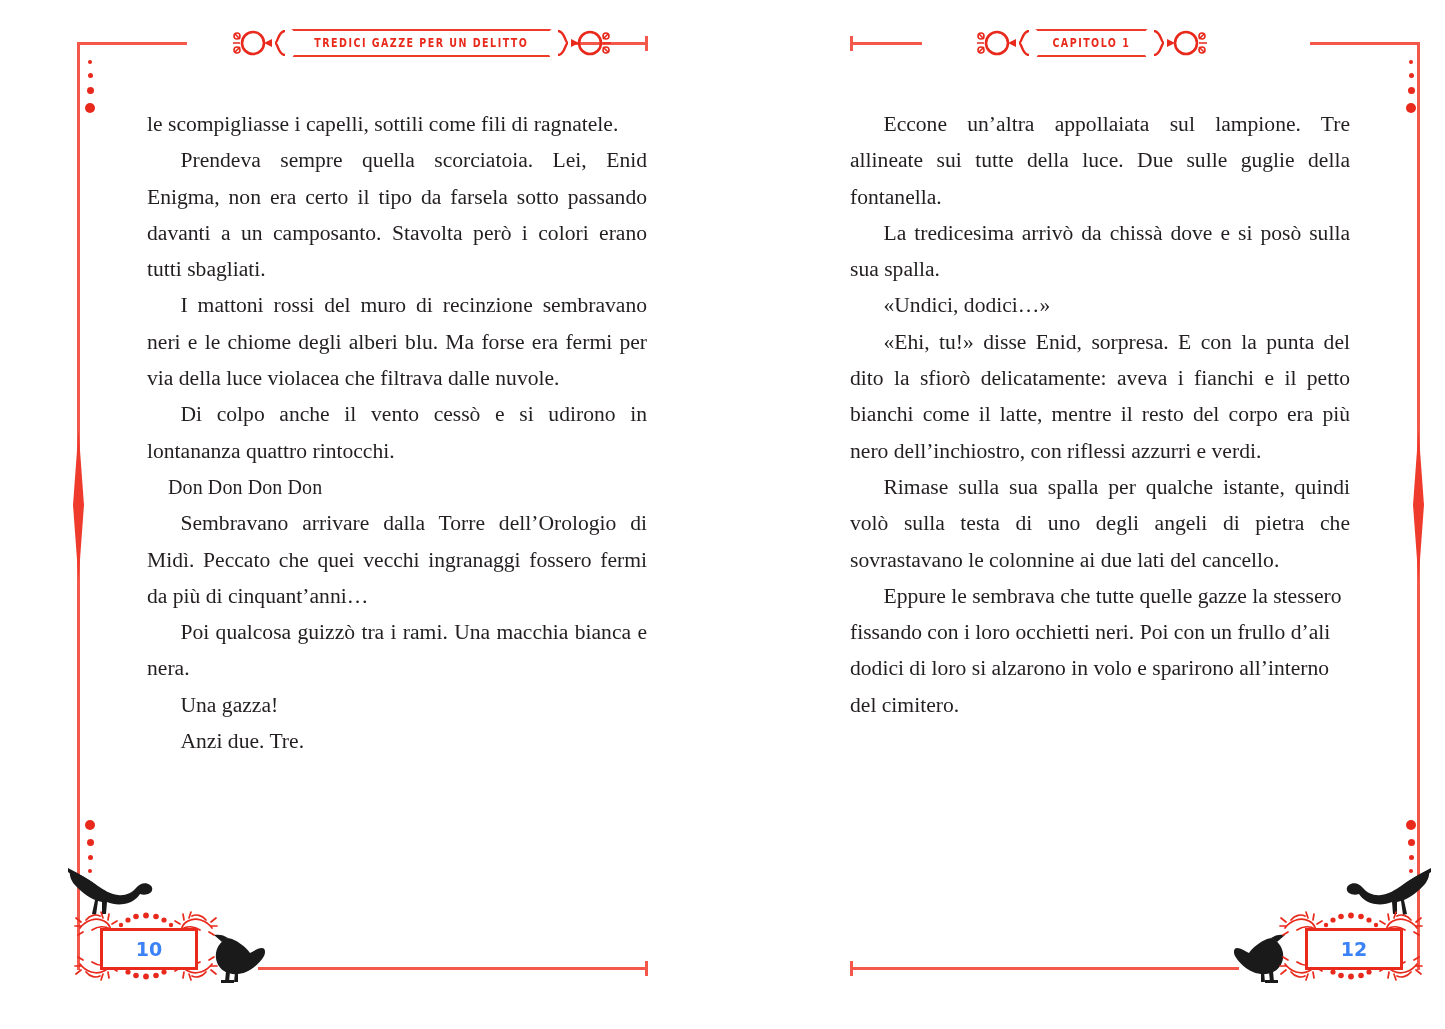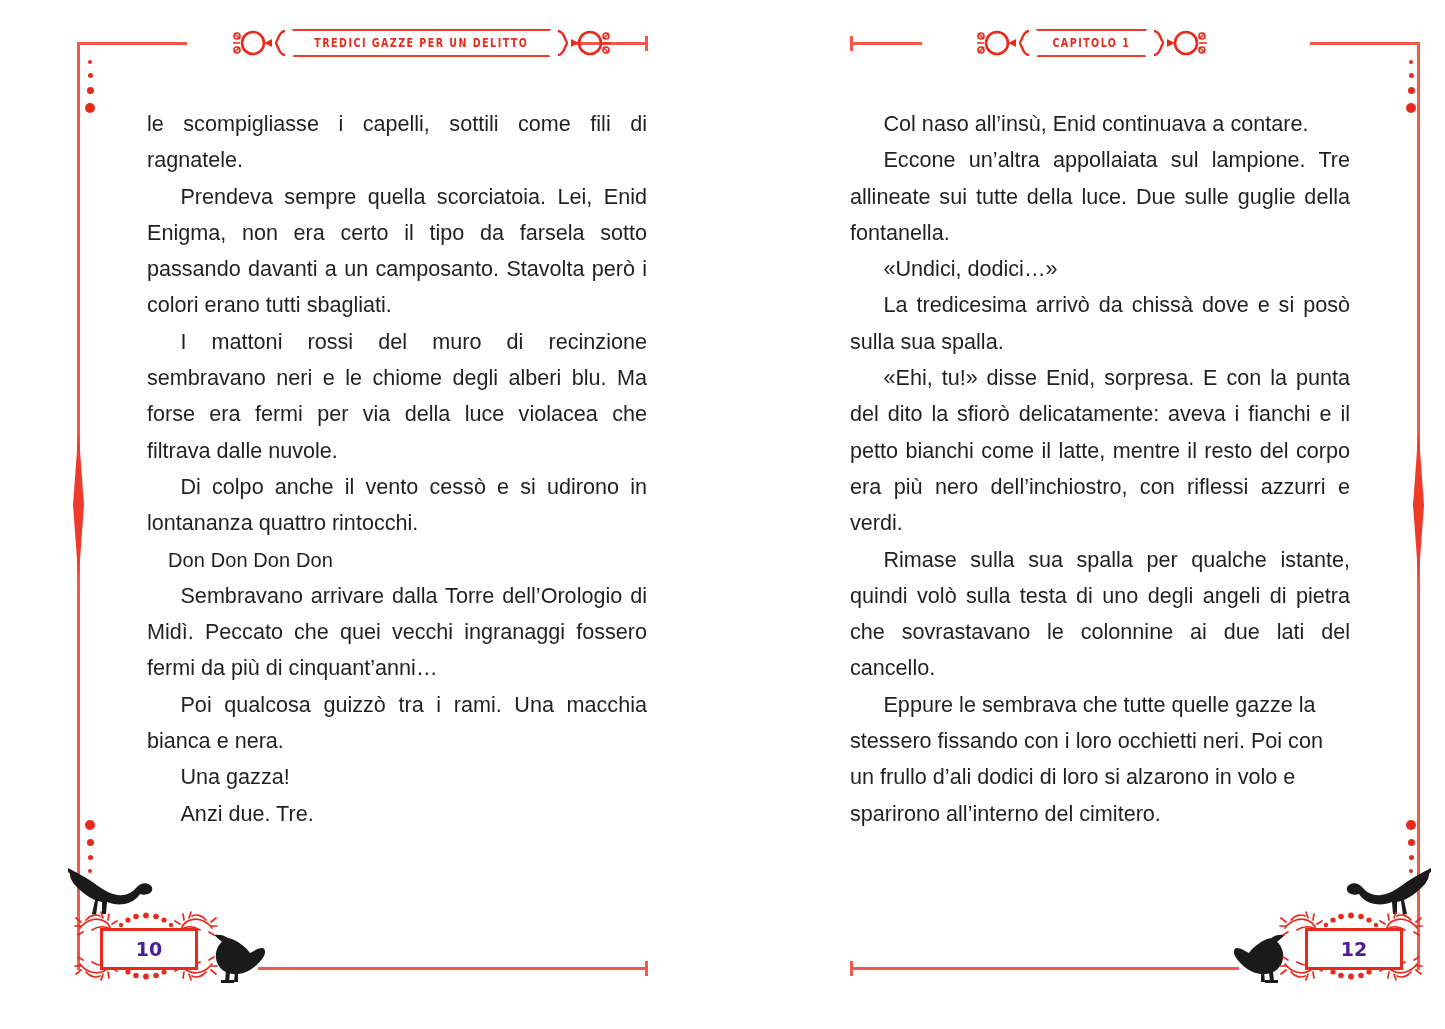--- a/index.html
+++ b/index.html
@@ -123,21 +123,21 @@
   }
   .rh-brace {
     width: 14px;
     height: 26px;
     flex: none;
   }
 
   
   .body-col {
     position: absolute;
-    font-family: Liberation Sans, sans-serif;
+    font-family: Liberation Serif, serif;
     font-size: 21.6px;
     line-height: 36.3px;
     color: #231f20;
     text-align: justify;
     text-justify: inter-word;
     hyphens: manual;
   }
   .body-col p {
     margin: 0;
     text-indent: 1.55em;
@@ -174,21 +174,21 @@
     content: "";
     position: absolute;
     inset: 2px;
     border: 1px solid #e8291c;
     opacity: 0;
   }
   .folio-num {
     font-family: "DejaVu Sans", "Liberation Sans", sans-serif;
     font-weight: bold;
     font-size: 19px;
-    color: #4c1d95;
+    color: #3b82f6;
     line-height: 1;
   }
   .folio-orn { position: absolute; inset: 0; }
 
   .bird { position: absolute; }
 </style>
 </head>
 <body>
 
 <div class="spread">
@@ -367,24 +367,23 @@
       <svg class="rh-orn" viewBox="0 0 42 32">
         <circle cx="20" cy="16" r="11" fill="none" stroke="#e8291c" stroke-width="2.6"></circle>
         <circle cx="36" cy="9" r="3" fill="none" stroke="#e8291c" stroke-width="1.6"></circle>
         <circle cx="36" cy="23" r="3" fill="none" stroke="#e8291c" stroke-width="1.6"></circle>
         <path d="M33 16 L41 16 M33 12 L38 7 M33 20 L38 25" stroke="#e8291c" stroke-width="1.6" fill="none"></path>
         <path d="M9 16 L1 12 L1 20 Z" fill="#e8291c"></path>
       </svg>
     </div>
 
     <div class="body-col" style="left:110px; top:106px; width:500px;">
-        <p>Col naso all’insù, Enid continuava a contare.</p>
         <p>Eccone un’altra appollaiata sul lampione. Tre allineate sui tutte della luce. Due sulle guglie della fontanella.</p>
+        <p>La tredicesima arrivò da chissà dove e si posò sulla sua spalla.</p>
         <p>«Undici, dodici…»</p>
-        <p>La tredicesima arrivò da chissà dove e si posò sulla sua spalla.</p>
         <p>«Ehi, tu!» disse Enid, sorpresa. E con la punta del dito la sfiorò delicatamente: aveva i fianchi e il petto bianchi come il latte, mentre il resto del corpo era più nero dell’inchiostro, con riflessi azzurri e verdi.</p>
         <p>Rimase sulla sua spalla per qualche istante, quindi volò sulla testa di uno degli angeli di pietra che sovrastavano le colonnine ai due lati del cancello.</p>
         <p class="tight" style="text-align: left;">Eppure le sembrava che tutte quelle gazze la stessero fissando con i loro occhietti neri. Poi con un frullo d’ali dodici di loro si alzarono in volo e sparirono all’interno del cimitero.</p>
       </div>
 
     <svg class="bird" style="left:603px; top:866px; width:88px; height:58px; transform:scaleX(-1);" viewBox="0 0 88 58">
       <path d="M2 4 C12 8 22 14 30 20 C36 24 42 28 50 29 C57 30 64 27 68 22
                C72 17 78 16 82 19 C85 21 85 25 82 27 C79 29 75 29 72 28
                C69 33 63 37 56 38 C50 39 44 38 39 36
                L38 48 L34 48 L34 36 L30 35 L28 49 L24 48 L27 34

